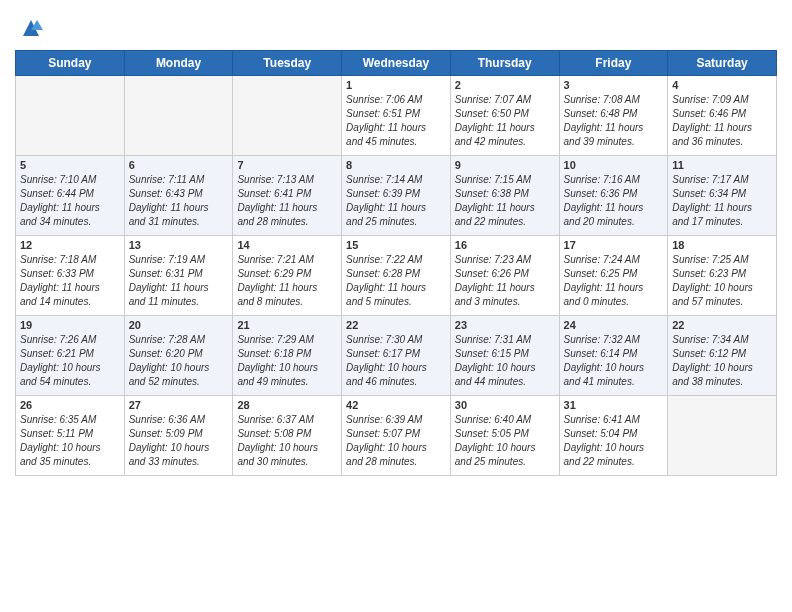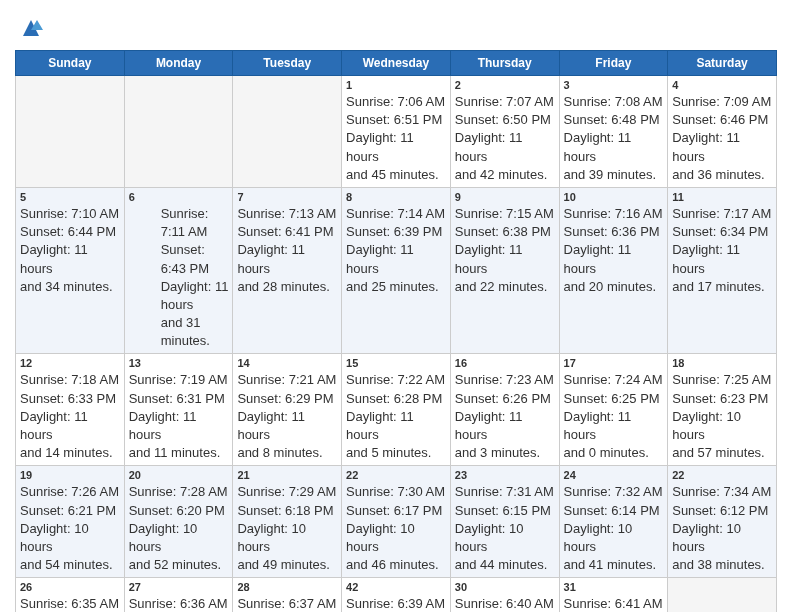--- a/index.html
+++ b/index.html
@@ -84,23 +84,24 @@
     .calendar td.empty {
       background: #f5f5f5;
     }
     .day-num {
       font-size: 11px;
       font-weight: bold;
       display: block;
       margin-bottom: 2px;
     }
     .day-info {
-      font-size: 13px;
+      font-size: 10px;
       line-height: 1.4;
       color: #333;
+      font-style: italic;
     }
     .row-shaded td {
       background: #f0f4fa;
     }
   </style>
 </head>
 <body>
 
 <div class="page">
   <div class="header">
@@ -169,21 +170,21 @@
         <tr class="row-shaded">
           <td>
             <span class="day-num">5</span>
             <div class="day-info" style="white-space: pre-line;">Sunrise: 7:10 AM
 Sunset: 6:44 PM
 Daylight: 11 hours
 and 34 minutes.</div>
           </td>
           <td>
             <span class="day-num">6</span>
-            <div class="day-info" style="white-space: pre-line; margin-left: 32px;">Sunrise: 7:11 AM
+            <div class="day-info" style="white-space: pre-line;">Sunrise: 7:11 AM
 Sunset: 6:43 PM
 Daylight: 11 hours
 and 31 minutes.</div>
           </td>
           <td>
             <span class="day-num">7</span>
             <div class="day-info" style="white-space: pre-line;">Sunrise: 7:13 AM
 Sunset: 6:41 PM
 Daylight: 11 hours
 and 28 minutes.</div>

